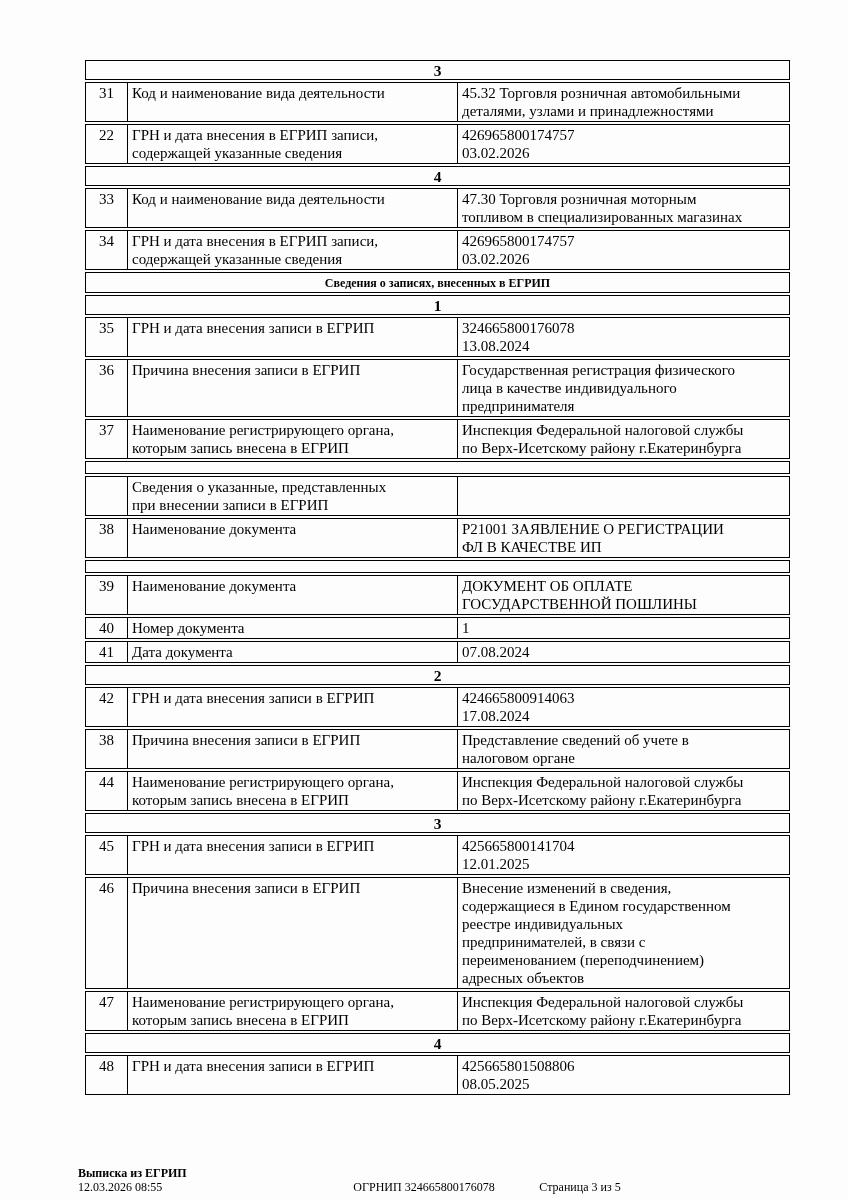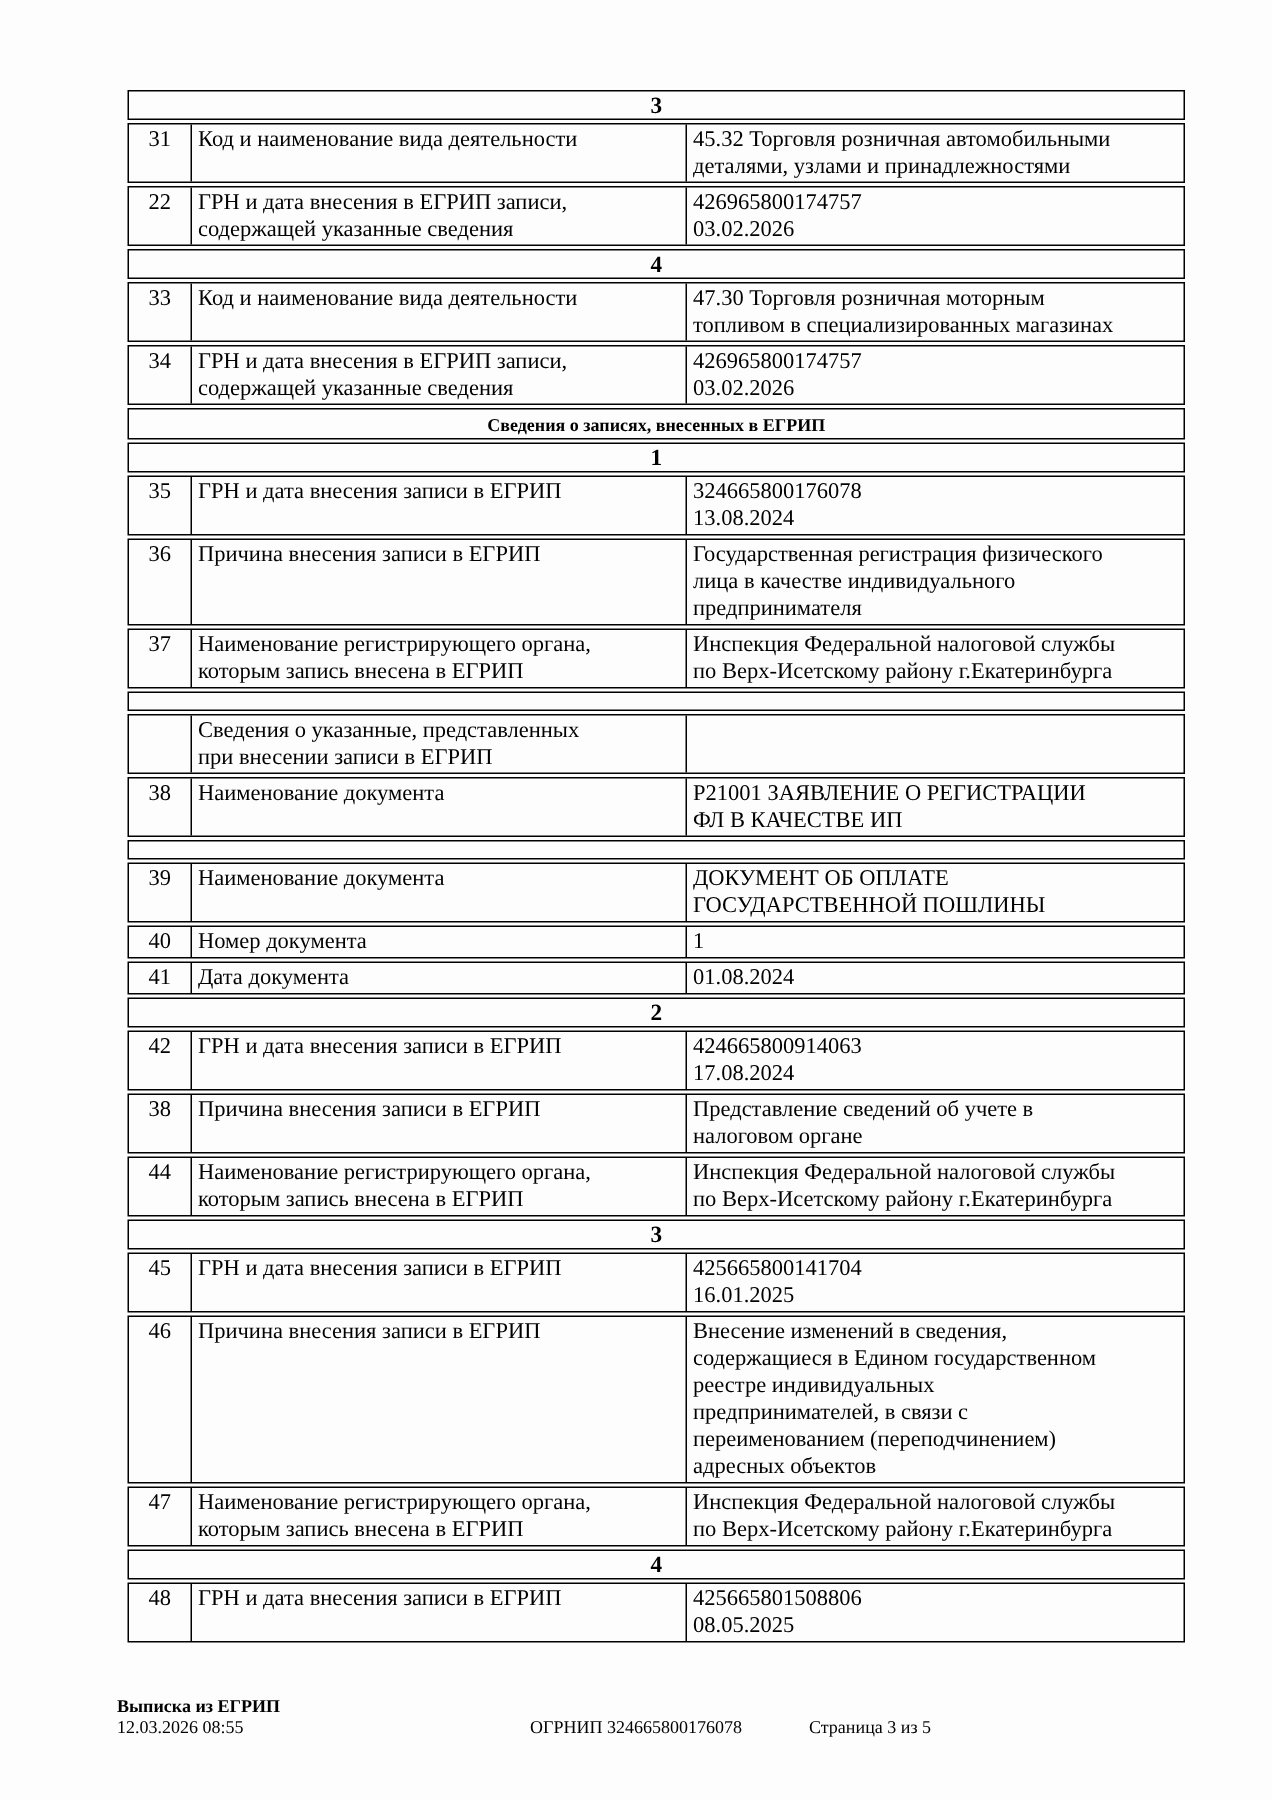--- a/index.html
+++ b/index.html
@@ -59,21 +59,21 @@
     white-space:pre-line;
   }
   .footer {
     position:absolute;
     left:78px; right:78px; top:1131px;
     display:flex;
     align-items:flex-end;
     font-size:12px;
     line-height:13.5px;
   }
-  .footer-left { flex:1 1 0; }
+  .footer-left { flex:1 1 0;margin-top:36px; }
   .footer-left .doc-title { font-weight:bold; }
   .footer-center { flex:1 1 0; text-align:center; }
   .footer-right { flex:1 1 0; }
 </style>
 </head>
 <body>
 
 <div class="page">
 
   <div class="doc-table">
@@ -160,21 +160,21 @@
 ГОСУДАРСТВЕННОЙ ПОШЛИНЫ</div>
       </div>
       <div class="trow">
         <div class="num-cell">40</div>
         <div class="label-cell">Номер документа</div>
         <div class="value-cell">1</div>
       </div>
       <div class="trow">
         <div class="num-cell">41</div>
         <div class="label-cell">Дата документа</div>
-        <div class="value-cell">01.08.2024</div>
+        <div class="value-cell">07.08.2024</div>
       </div>
       <div class="trow full">
         <div class="group-num">2</div>
       </div>
       <div class="trow">
         <div class="num-cell">42</div>
         <div class="label-cell">ГРН и дата внесения записи в ЕГРИП</div>
         <div class="value-cell">424665800914063
 17.08.2024</div>
       </div>
@@ -191,21 +191,21 @@
         <div class="value-cell">Инспекция Федеральной налоговой службы
 по Верх-Исетскому району г.Екатеринбурга</div>
       </div>
       <div class="trow full">
         <div class="group-num">3</div>
       </div>
       <div class="trow">
         <div class="num-cell">45</div>
         <div class="label-cell">ГРН и дата внесения записи в ЕГРИП</div>
         <div class="value-cell">425665800141704
-16.01.2025</div>
+12.01.2025</div>
       </div>
       <div class="trow">
         <div class="num-cell">46</div>
         <div class="label-cell">Причина внесения записи в ЕГРИП</div>
         <div class="value-cell">Внесение изменений в сведения,
 содержащиеся в Едином государственном
 реестре индивидуальных
 предпринимателей, в связи с
 переименованием (переподчинением)
 адресных объектов</div>

